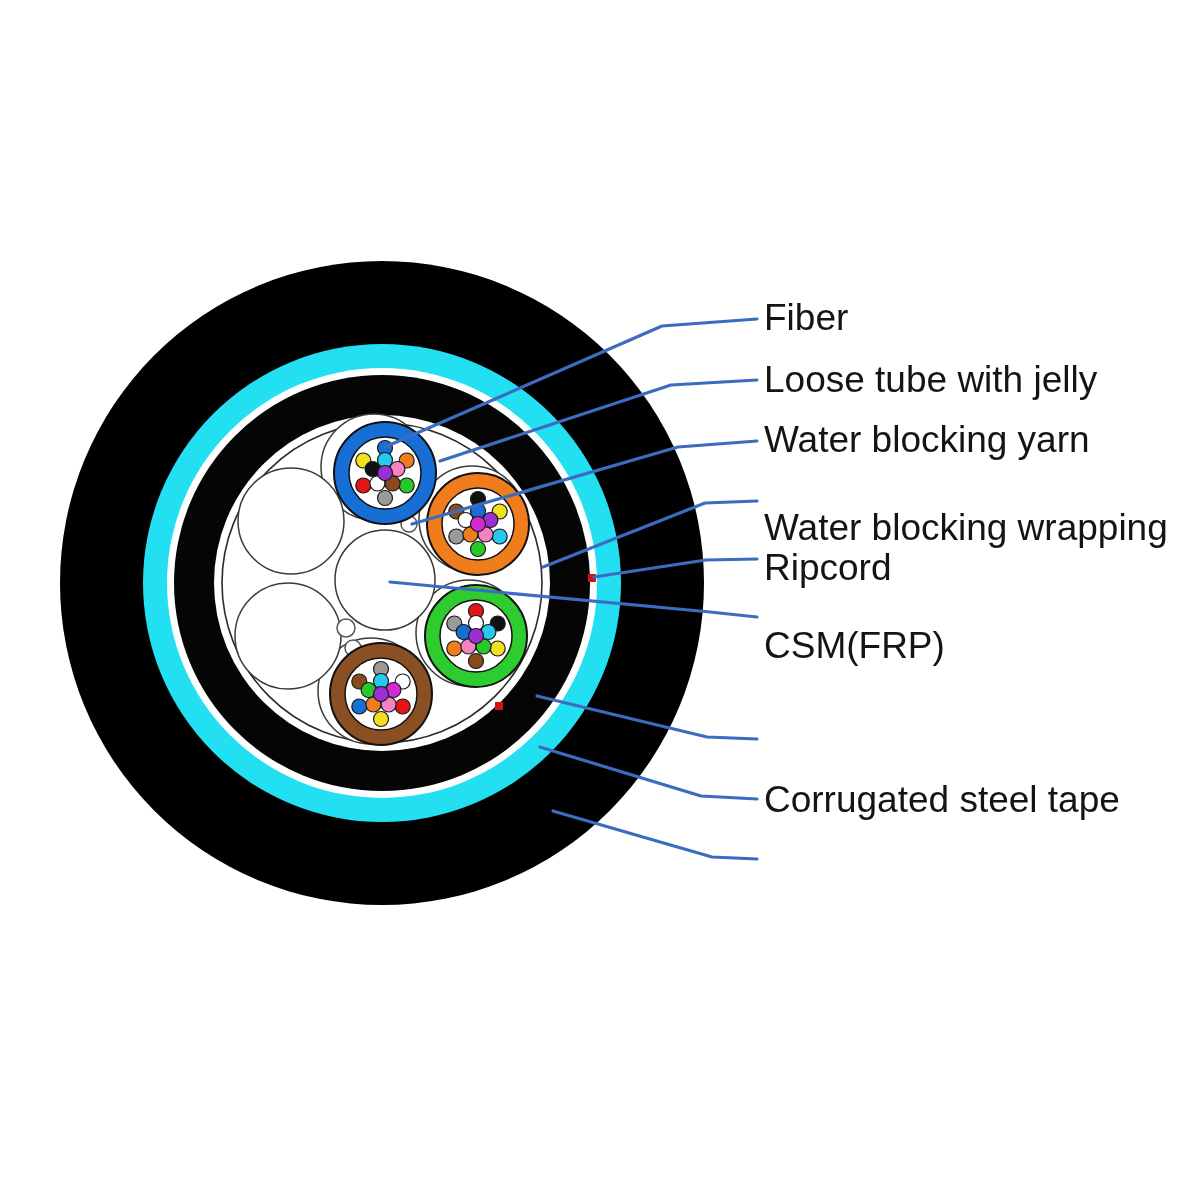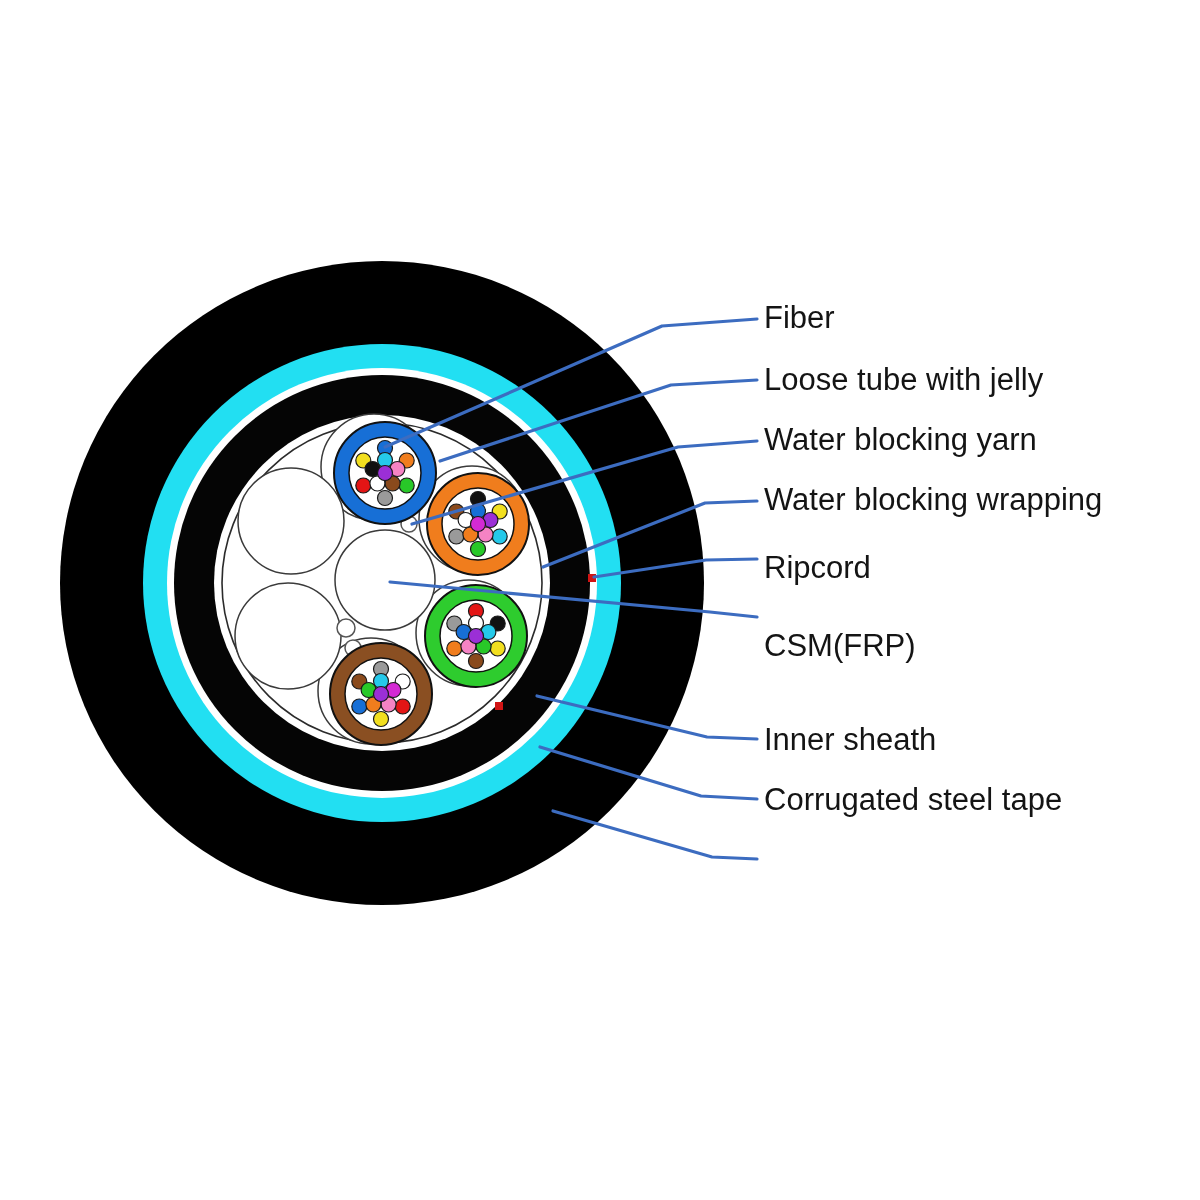--- a/index.html
+++ b/index.html
@@ -1,21 +1,21 @@
 <!DOCTYPE html>
 <html><head>
 <meta charset="utf-8">
 <style>
   html,body{margin:0;padding:0;background:#ffffff;}
   #stage{position:relative;width:1200px;height:1200px;background:#ffffff;overflow:hidden;
          font-family:"Liberation Sans", sans-serif;}
   #cable-svg{position:absolute;left:0;top:0;}
-  .lbl{position:absolute;left:764px;font-size:31px;line-height:36px;color:#141414;
+  .lbl{position:absolute;left:764px;font-size:37px;line-height:36px;color:#141414;
        white-space:nowrap;letter-spacing:0px;}
-  .l0{top:300px}.l1{top:362px}.l2{top:422px}.l3{top:482px}.l4{top:550px}
+  .l0{top:300px}.l1{top:362px}.l2{top:422px}.l3{top:510px}.l4{top:550px}
   .l5{top:628px}.l6{top:722px}.l7{top:782px}.l8{top:842px}
 </style>
 </head>
 <body>
 
 <div id="stage">
   <svg id="cable-svg" width="1200" height="1200" viewBox="0 0 1200 1200">
       <circle cx="382" cy="583" r="322" fill="#000000"></circle>
       <circle cx="382" cy="583" r="239" fill="#22dff2"></circle>
       <circle cx="382" cy="583" r="215" fill="#ffffff"></circle>
@@ -99,15 +99,14 @@
       <polyline points="537,696 707,737 757,739" fill="none" stroke="#3c6cc0" stroke-width="3.2" stroke-linecap="round" stroke-linejoin="round"></polyline>
       <polyline points="540,747 701,796 757,799" fill="none" stroke="#3c6cc0" stroke-width="3.2" stroke-linecap="round" stroke-linejoin="round"></polyline>
       <polyline points="553,811 712,857 757,859" fill="none" stroke="#3c6cc0" stroke-width="3.2" stroke-linecap="round" stroke-linejoin="round"></polyline>
     </svg>
   <div class="lbl l0">Fiber</div>
   <div class="lbl l2">Water blocking yarn</div>
   <div class="lbl l1">Loose tube with jelly</div>
   <div class="lbl l3">Water blocking wrapping</div>
   <div class="lbl l4">Ripcord</div>
   <div class="lbl l5">CSM(FRP)</div>
-  <div class="lbl l6">Inner sheath</div>
   <div class="lbl l7">Corrugated steel tape</div>
 </div>
 
 </body></html>

